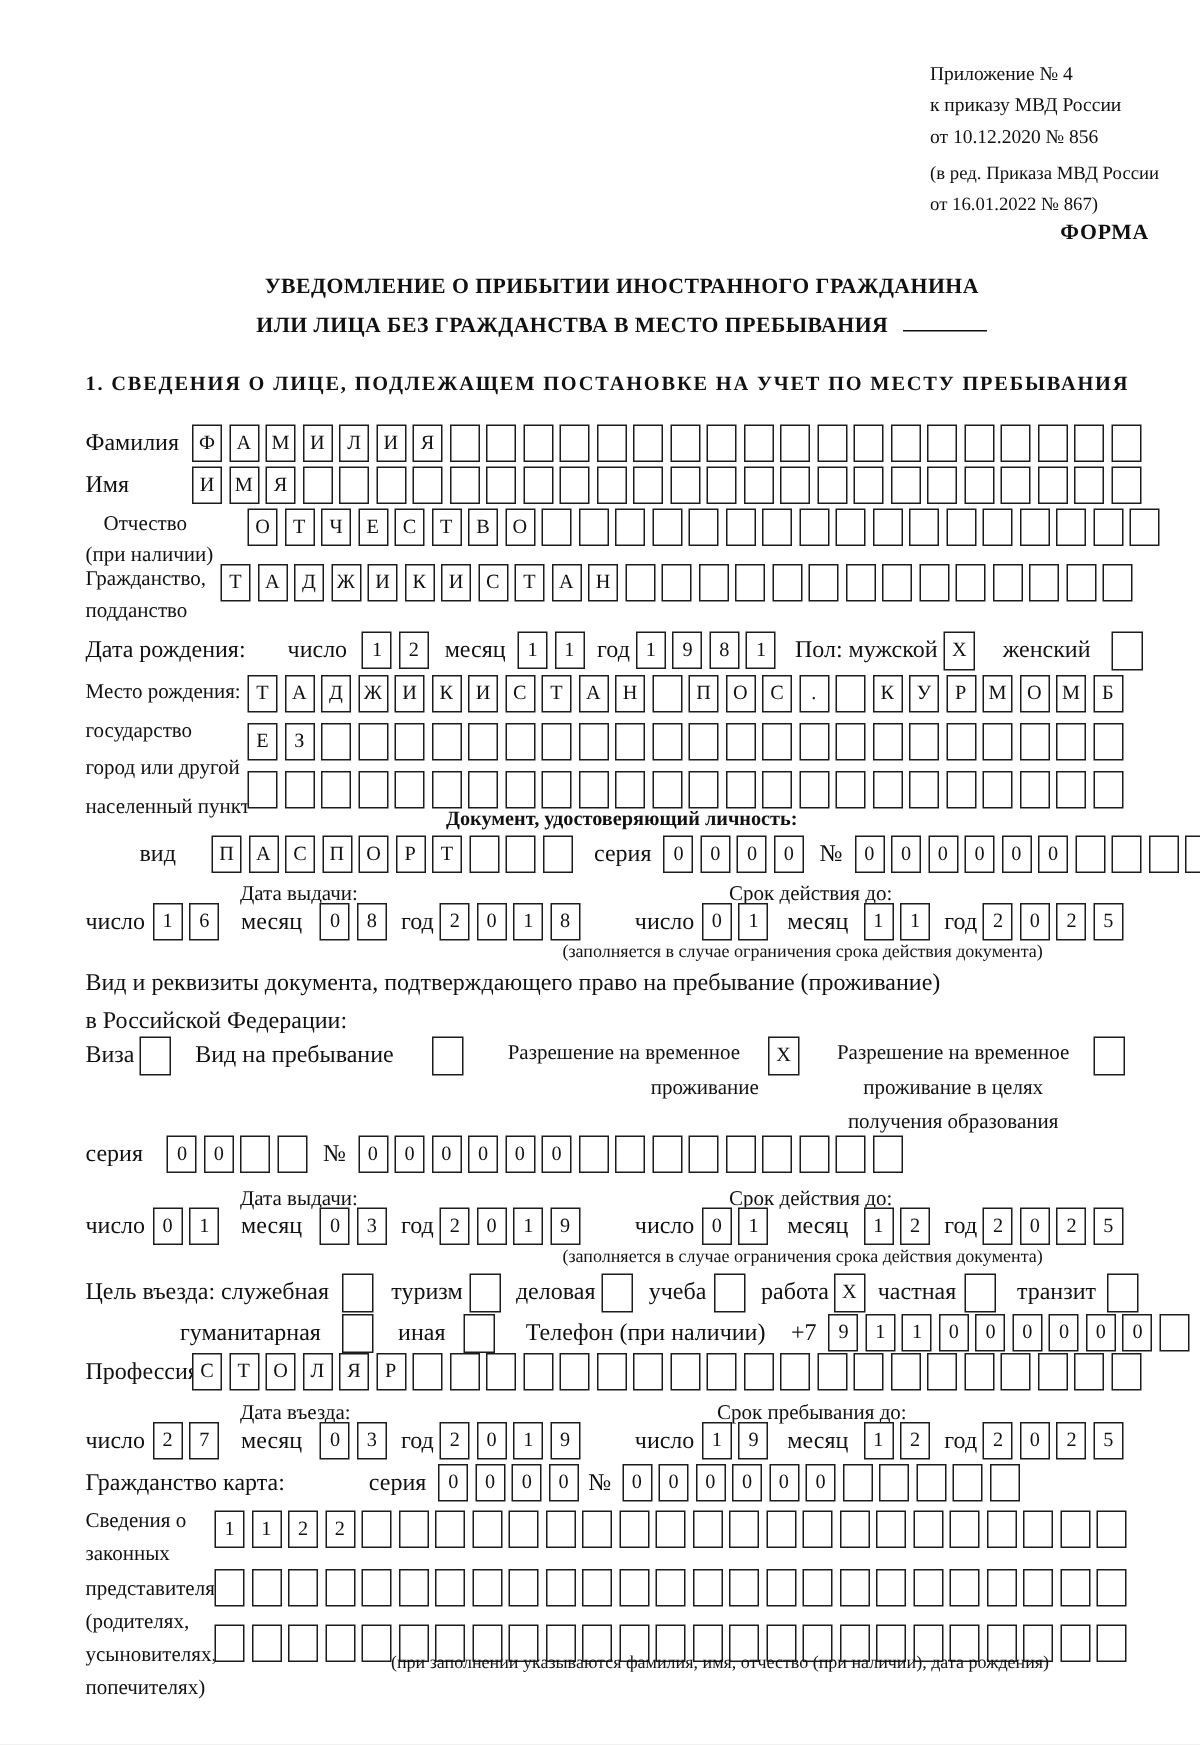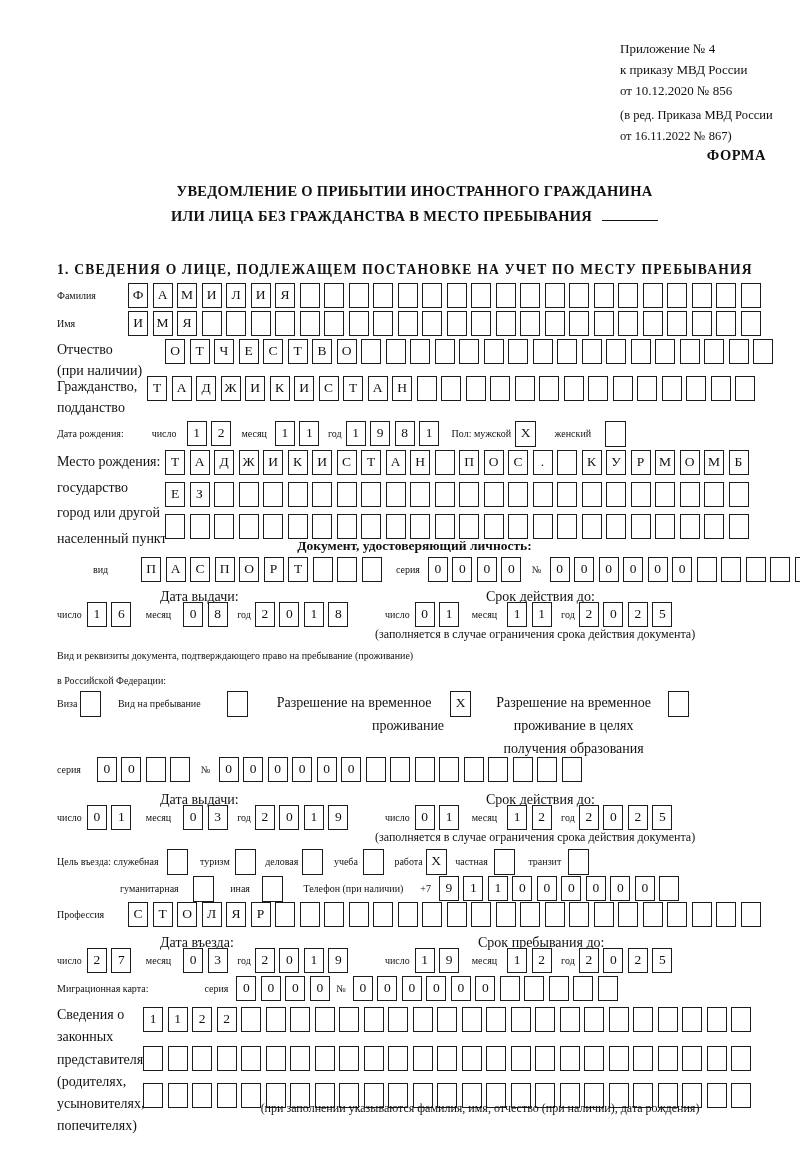--- a/index.html
+++ b/index.html
@@ -4,21 +4,21 @@
 <style>
   html,body { margin:0; padding:0; background:#e8e8e8; }
   .page {
     position:relative; width:800px; height:1163px; margin:0 auto;
     background:#ffffff; color:#111;
     font-family:"Liberation Serif","DejaVu Serif",serif;
     overflow:hidden;
   }
   .abs { position:absolute; }
   .frow { position:absolute; display:flex; align-items:flex-start; white-space:nowrap; }
-  .lbl { font-size:10px; line-height:25px; white-space:pre; }
+  .lbl { font-size:16px; line-height:25px; white-space:pre; }
   .lbl2 { font-size:14px; line-height:21px; white-space:pre; }
   .b { font-weight:bold; }
   .cells { display:inline-flex; flex-wrap:nowrap; }
   .cell {
     box-sizing:border-box; display:inline-block;
     width:20px; height:25px; margin-right:4.5px;
     border:1.7px solid #1c1c1c; background:#fff;
     text-align:center; line-height:22px;
     font-size:13.5px; font-family:"Liberation Serif","DejaVu Serif",serif;
   }
@@ -33,31 +33,31 @@
 </head>
 <body>
 
 <div class="page">
 
   <div class="abs" style="left:620px; top:38px; width:170px;">
     <div class="lbl2" style="font-size:13px;">Приложение № 4</div>
     <div class="lbl2" style="font-size:13px;">к приказу МВД России</div>
     <div class="lbl2" style="font-size:13px;">от 10.12.2020 № 856</div>
     <div class="lbl2" style="font-size:12.5px; margin-top:4px;">(в ред. Приказа МВД России</div>
-    <div class="lbl2" style="font-size:12.5px;">от 16.11.2022 № 867)</div>
+    <div class="lbl2" style="font-size:12.5px;">от 16.01.2022 № 867)</div>
   </div>
 
   <div class="abs right b" style="left:620px; top:147px; width:146px; font-size:14.5px; letter-spacing:0.5px;">ФОРМА</div>
 
   <div class="abs center tt" style="left:57px; top:183px; width:715px;">УВЕДОМЛЕНИЕ О ПРИБЫТИИ ИНОСТРАННОГО ГРАЖДАНИНА</div>
   <div class="abs center" style="left:57px; top:206px; width:715px;">
     <span class="tt">ИЛИ ЛИЦА БЕЗ ГРАЖДАНСТВА В МЕСТО ПРЕБЫВАНИЯ</span><span class="blankline"></span>
   </div>
 
-  <div class="abs b" style="left:57px; top:262px; width:723px; font-size:13.6px; letter-spacing:1.2px;">1. СВЕДЕНИЯ О ЛИЦЕ, ПОДЛЕЖАЩЕМ ПОСТАНОВКЕ НА УЧЕТ ПО МЕСТУ ПРЕБЫВАНИЯ</div>
+  <div class="abs b" style="left:57px; top:248px; width:723px; font-size:13.6px; letter-spacing:1.2px;">1. СВЕДЕНИЯ О ЛИЦЕ, ПОДЛЕЖАЩЕМ ПОСТАНОВКЕ НА УЧЕТ ПО МЕСТУ ПРЕБЫВАНИЯ</div>
 
   <div class="frow" style="left:57px; top:283px;">
     <span class="lbl" style="width:71px;">Фамилия</span>
     <span class="cells">
         <span class="cell">Ф</span>
         <span class="cell">А</span>
         <span class="cell">М</span>
         <span class="cell">И</span>
         <span class="cell">Л</span>
         <span class="cell">И</span>
@@ -111,21 +111,21 @@
         <span class="cell"></span>
         <span class="cell"></span>
         <span class="cell"></span>
         <span class="cell"></span>
         <span class="cell"></span>
       </span>
   </div>
 
   <div class="frow" style="left:57px; top:339px;">
     <span style="width:108px;">
-      <span class="lbl2" style="display:block;">Отчество</span>
+      <span class="lbl2" style="display:block;margin-left:12px;">Отчество</span>
       <span class="lbl2" style="display:block;">(при наличии)</span>
     </span>
     <span class="cells">
         <span class="cell">О</span>
         <span class="cell">Т</span>
         <span class="cell">Ч</span>
         <span class="cell">Е</span>
         <span class="cell">С</span>
         <span class="cell">Т</span>
         <span class="cell">В</span>
@@ -605,21 +605,21 @@
     <span class="lbl" style="margin-left:5px;">год</span>
     <span class="cells" style="margin-left:4px;">
         <span class="cell">2</span>
         <span class="cell">0</span>
         <span class="cell">2</span>
         <span class="cell">5</span>
       </span>
   </div>
 
   <div class="frow" style="left:57px; top:976px;">
-    <span class="lbl">Миграционная карта:</span>
+    <span class="lbl">Гражданство карта:</span>
     <span class="lbl" style="margin-left:56px;">серия</span>
     <span class="cells" style="margin-left:8px;">
         <span class="cell">0</span>
         <span class="cell">0</span>
         <span class="cell">0</span>
         <span class="cell">0</span>
       </span>
     <span class="lbl" style="margin-left:2px;">№</span>
     <span class="cells" style="margin-left:7px;">
         <span class="cell">0</span>

